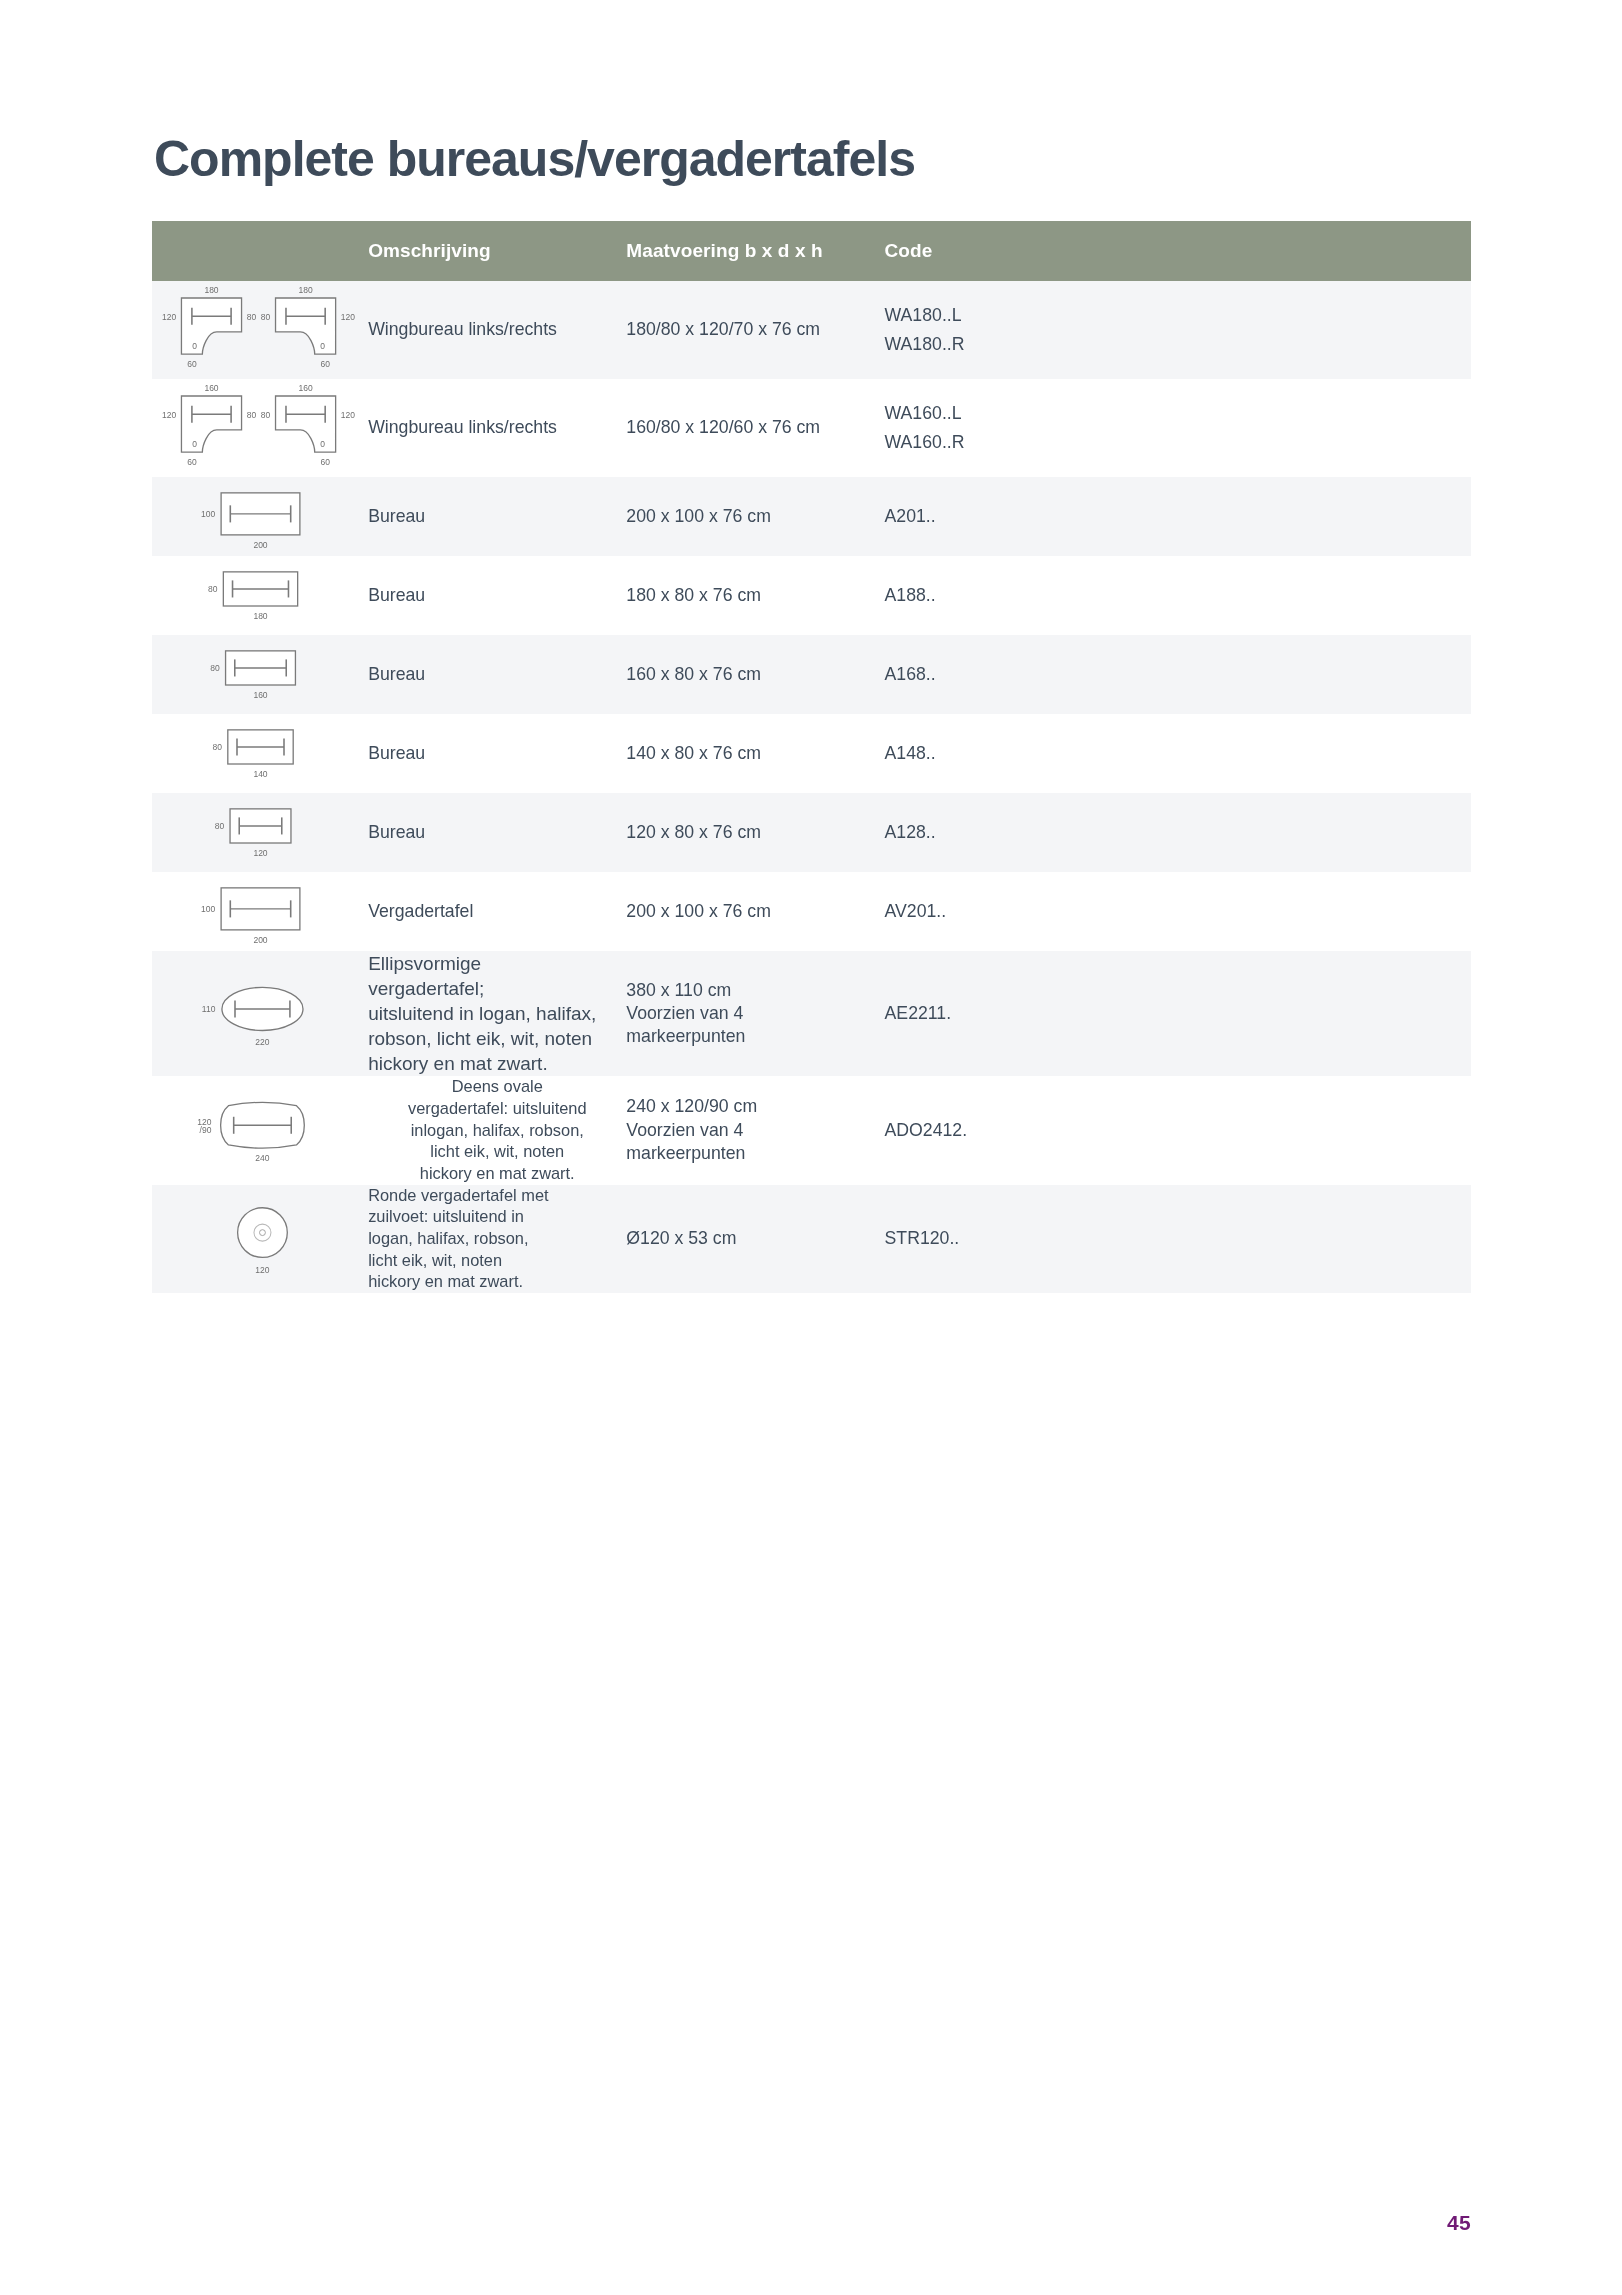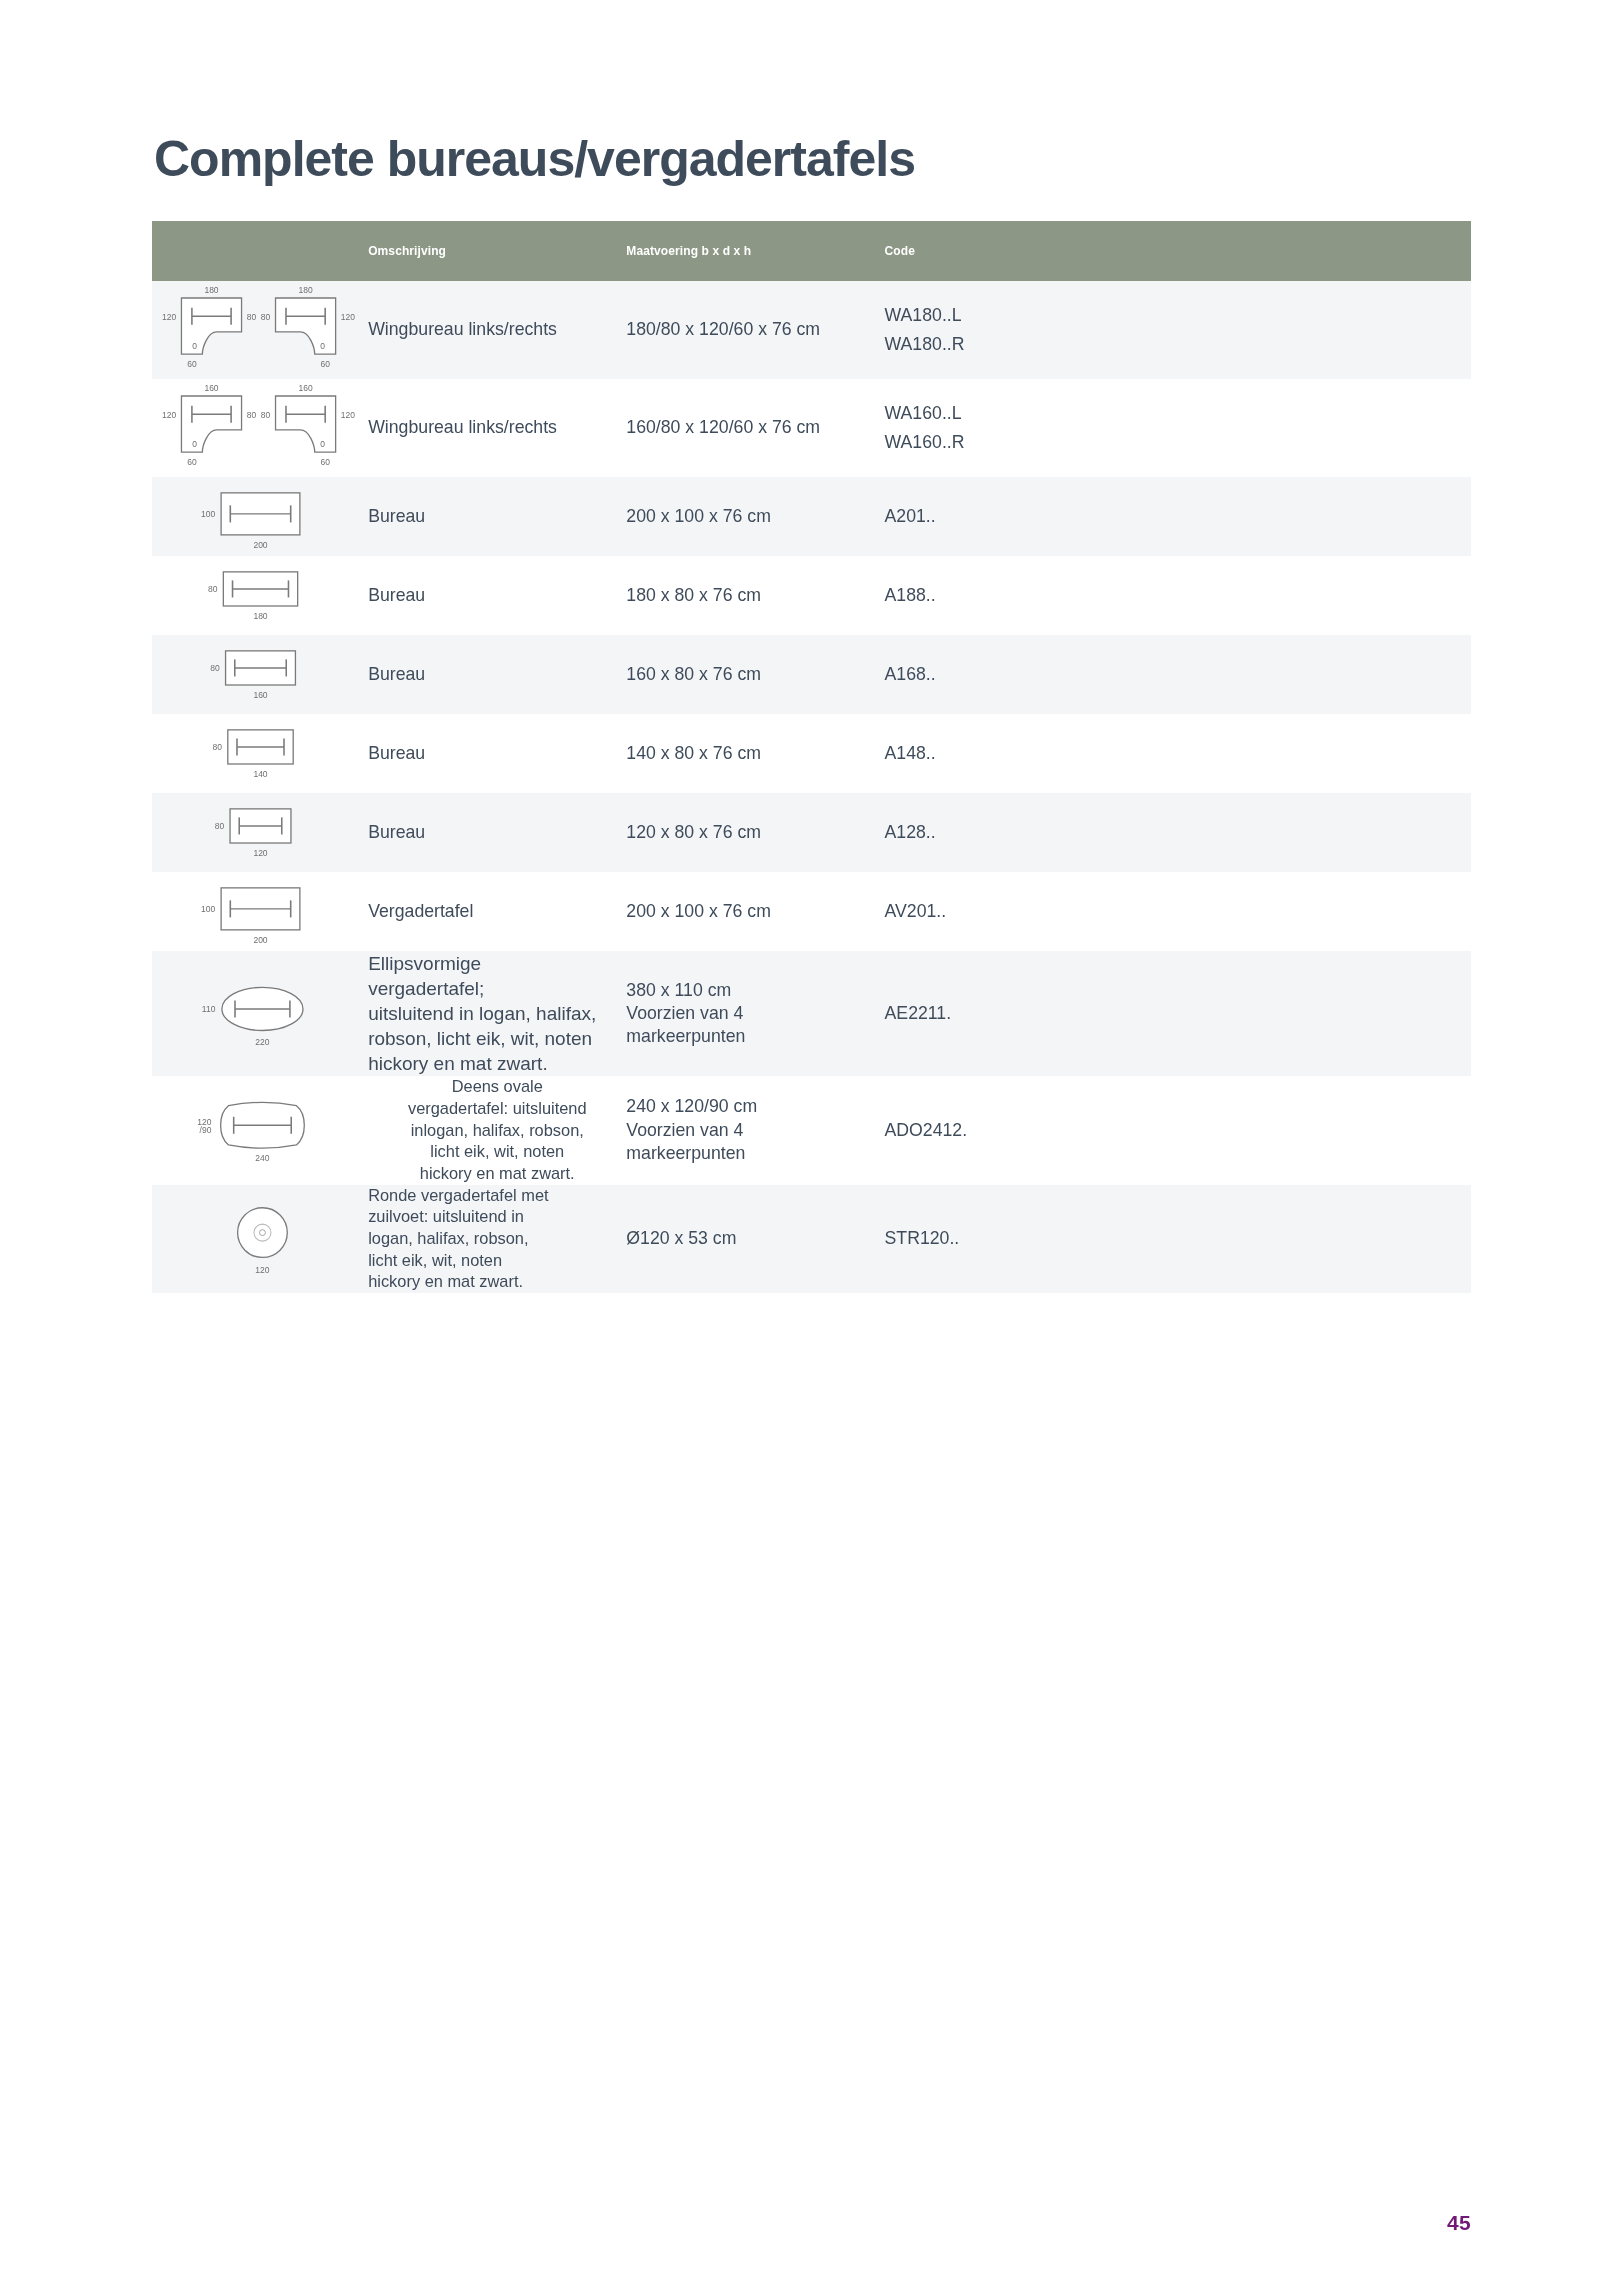--- a/index.html
+++ b/index.html
@@ -46,21 +46,21 @@
     table-layout: fixed;
   }
   .spec-table col.c-img   { width: 216px; }
   .spec-table col.c-desc  { width: 258px; }
   .spec-table col.c-dim   { width: 258px; }
   .spec-table col.c-code  { width: 586px; }
 
   .spec-table thead th {
     background: #8d9785;
     color: #ffffff;
-    font-size: 12px;
+    font-size: 19px;
     font-weight: bold;
     text-align: left;
     padding: 0;
     height: 60px;
     vertical-align: middle;
     letter-spacing: 0.1px;
   }
   .spec-table thead th.h-img { padding-left: 0; }
   .spec-table thead th.h-desc,
   .spec-table thead th.h-dim,
@@ -161,21 +161,21 @@
                 <text x="278" y="59" font-family="Liberation Sans, sans-serif" font-size="13" fill="#6f6f6f" text-anchor="start">120</text>
                 <text x="254" y="132" font-family="Liberation Sans, sans-serif" font-size="13" fill="#6f6f6f" text-anchor="middle">60</text>
                 <text x="250" y="104" font-family="Liberation Sans, sans-serif" font-size="13" fill="#6f6f6f" text-anchor="middle">0</text>
               </svg>
             </div>
           </td>
           <td class="cell-desc">
             <span class="desc-text">Wingbureau links/rechts</span>
           </td>
           <td class="cell-dim">
-            <span class="dim-text">180/80 x 120/60 x 76 cm</span>
+            <span class="dim-text">180/80 x 120/70 x 76 cm</span>
           </td>
           <td class="cell-code">
             <span class="code-text two-line">WA180..L
 WA180..R</span>
           </td>
         </tr>
         <tr class="plain">
           <td class="cell-img">
             <div class="icon-wrap">
               <svg class="dia" width="203" height="98" viewBox="0 0 310 150" style="font-size:27px">

